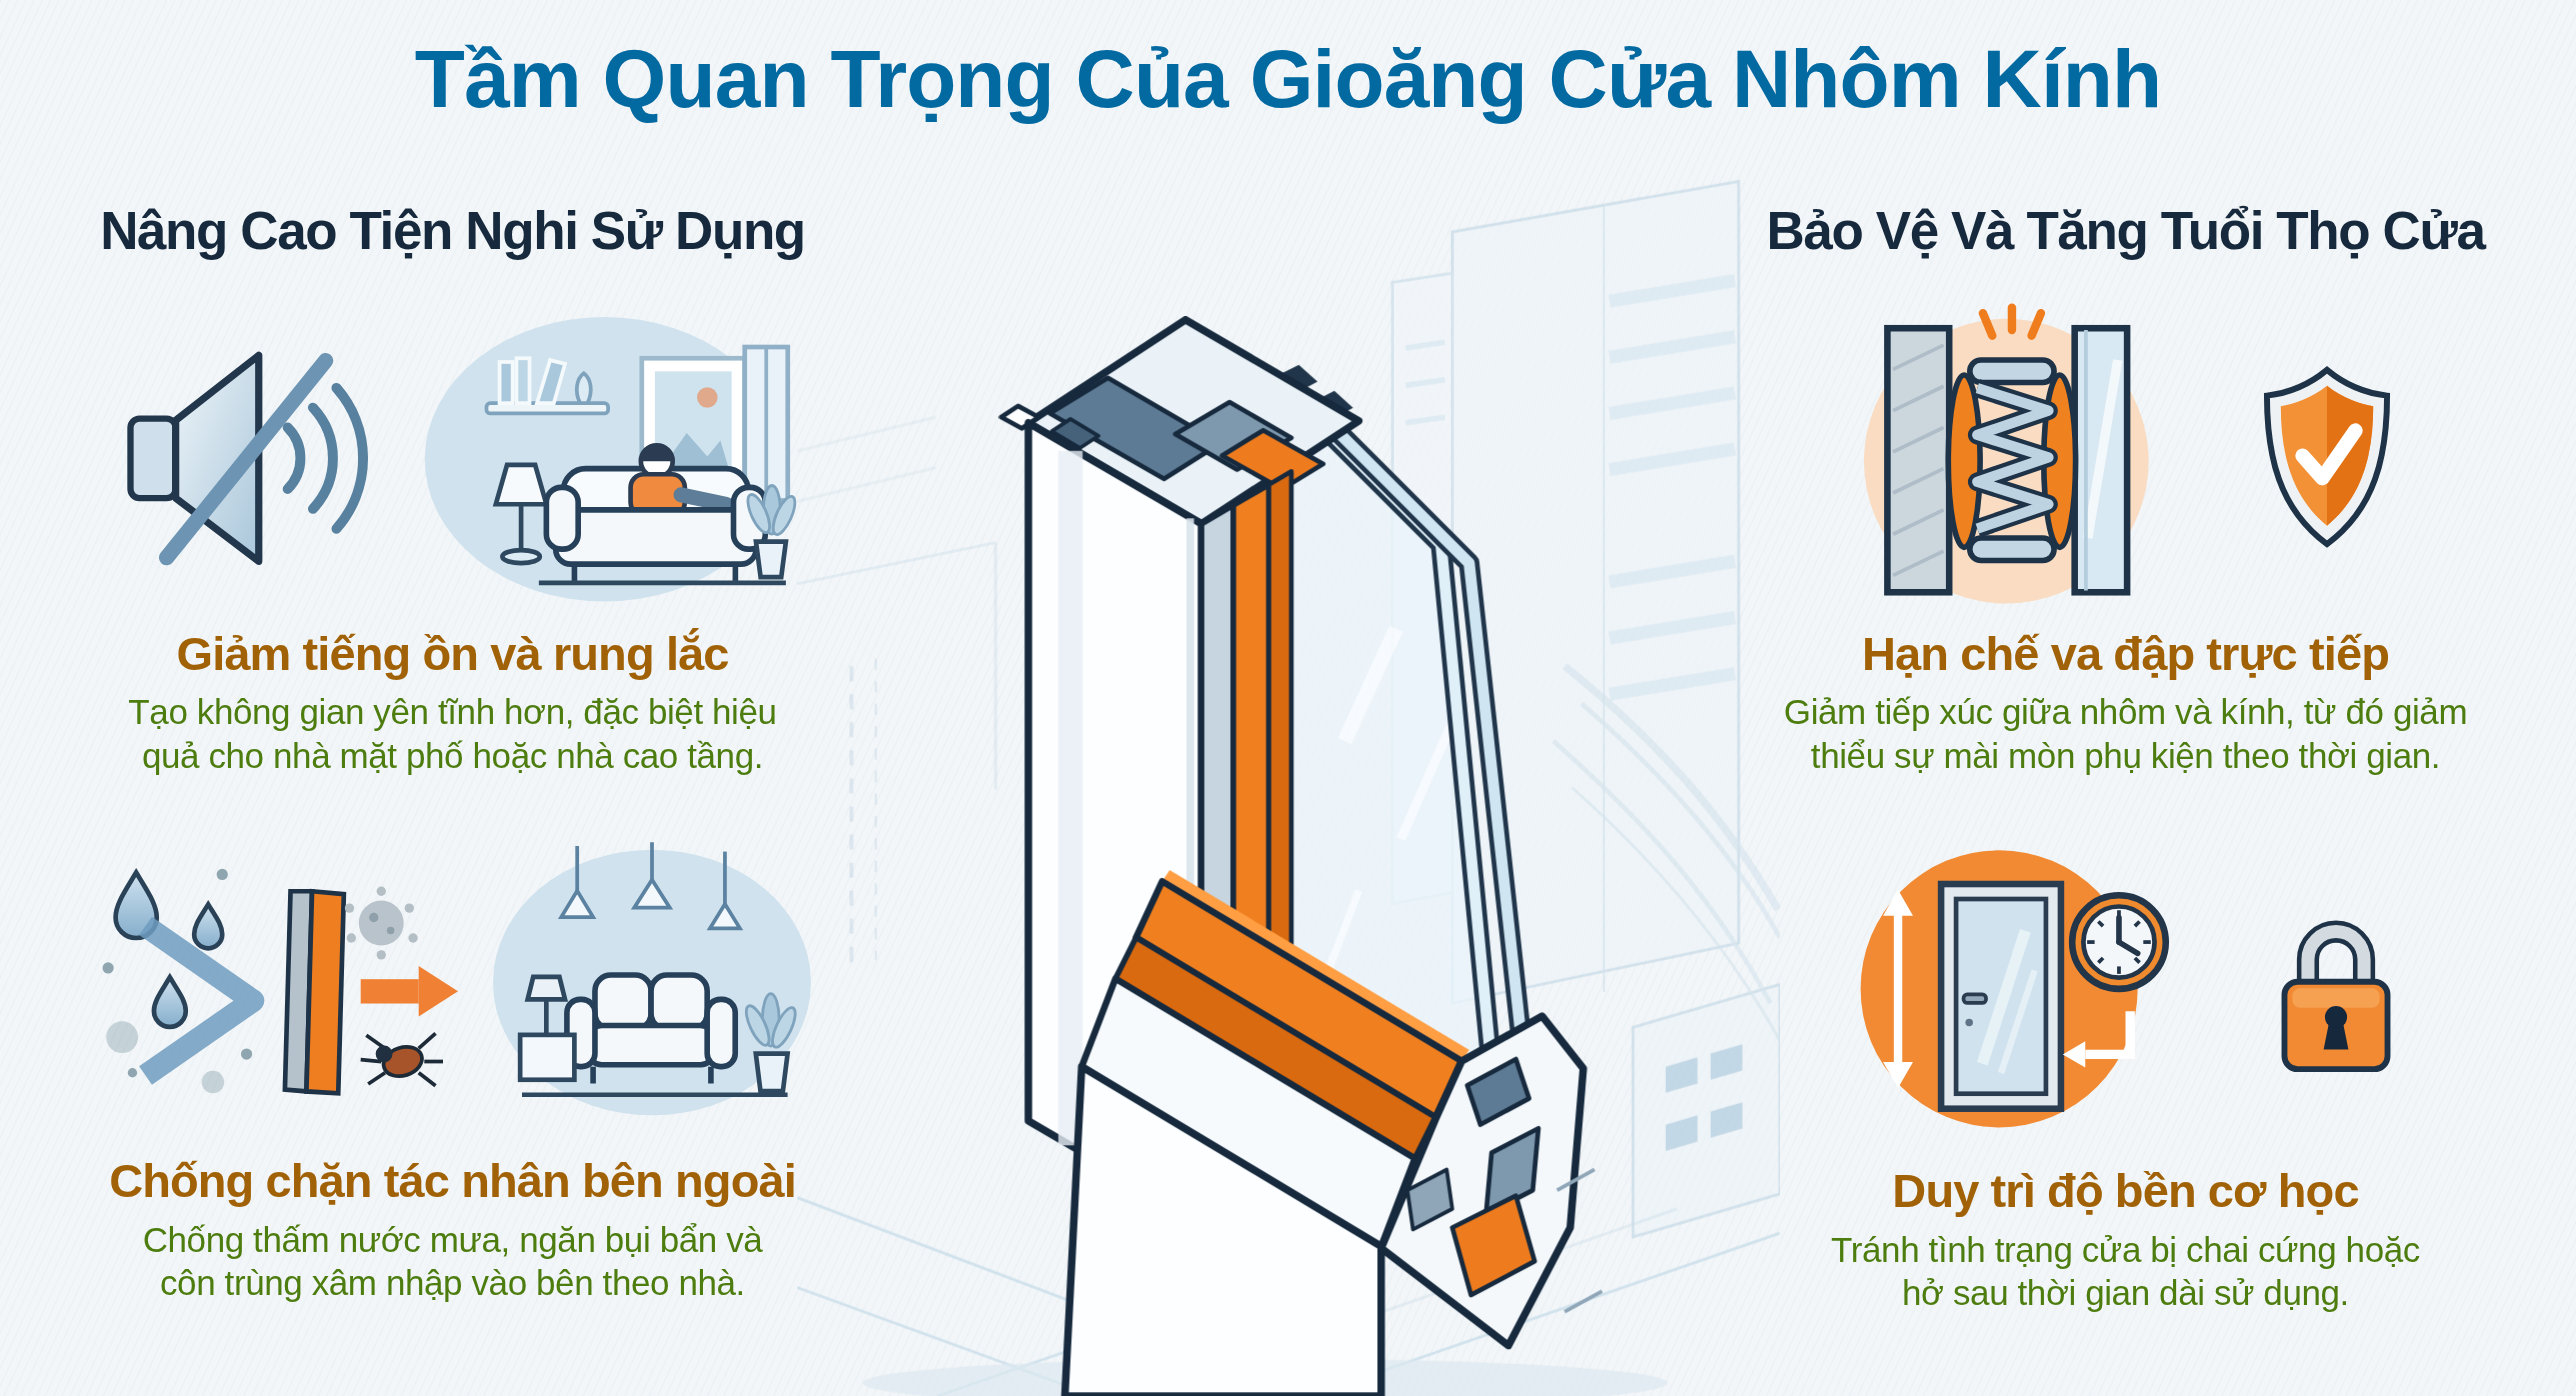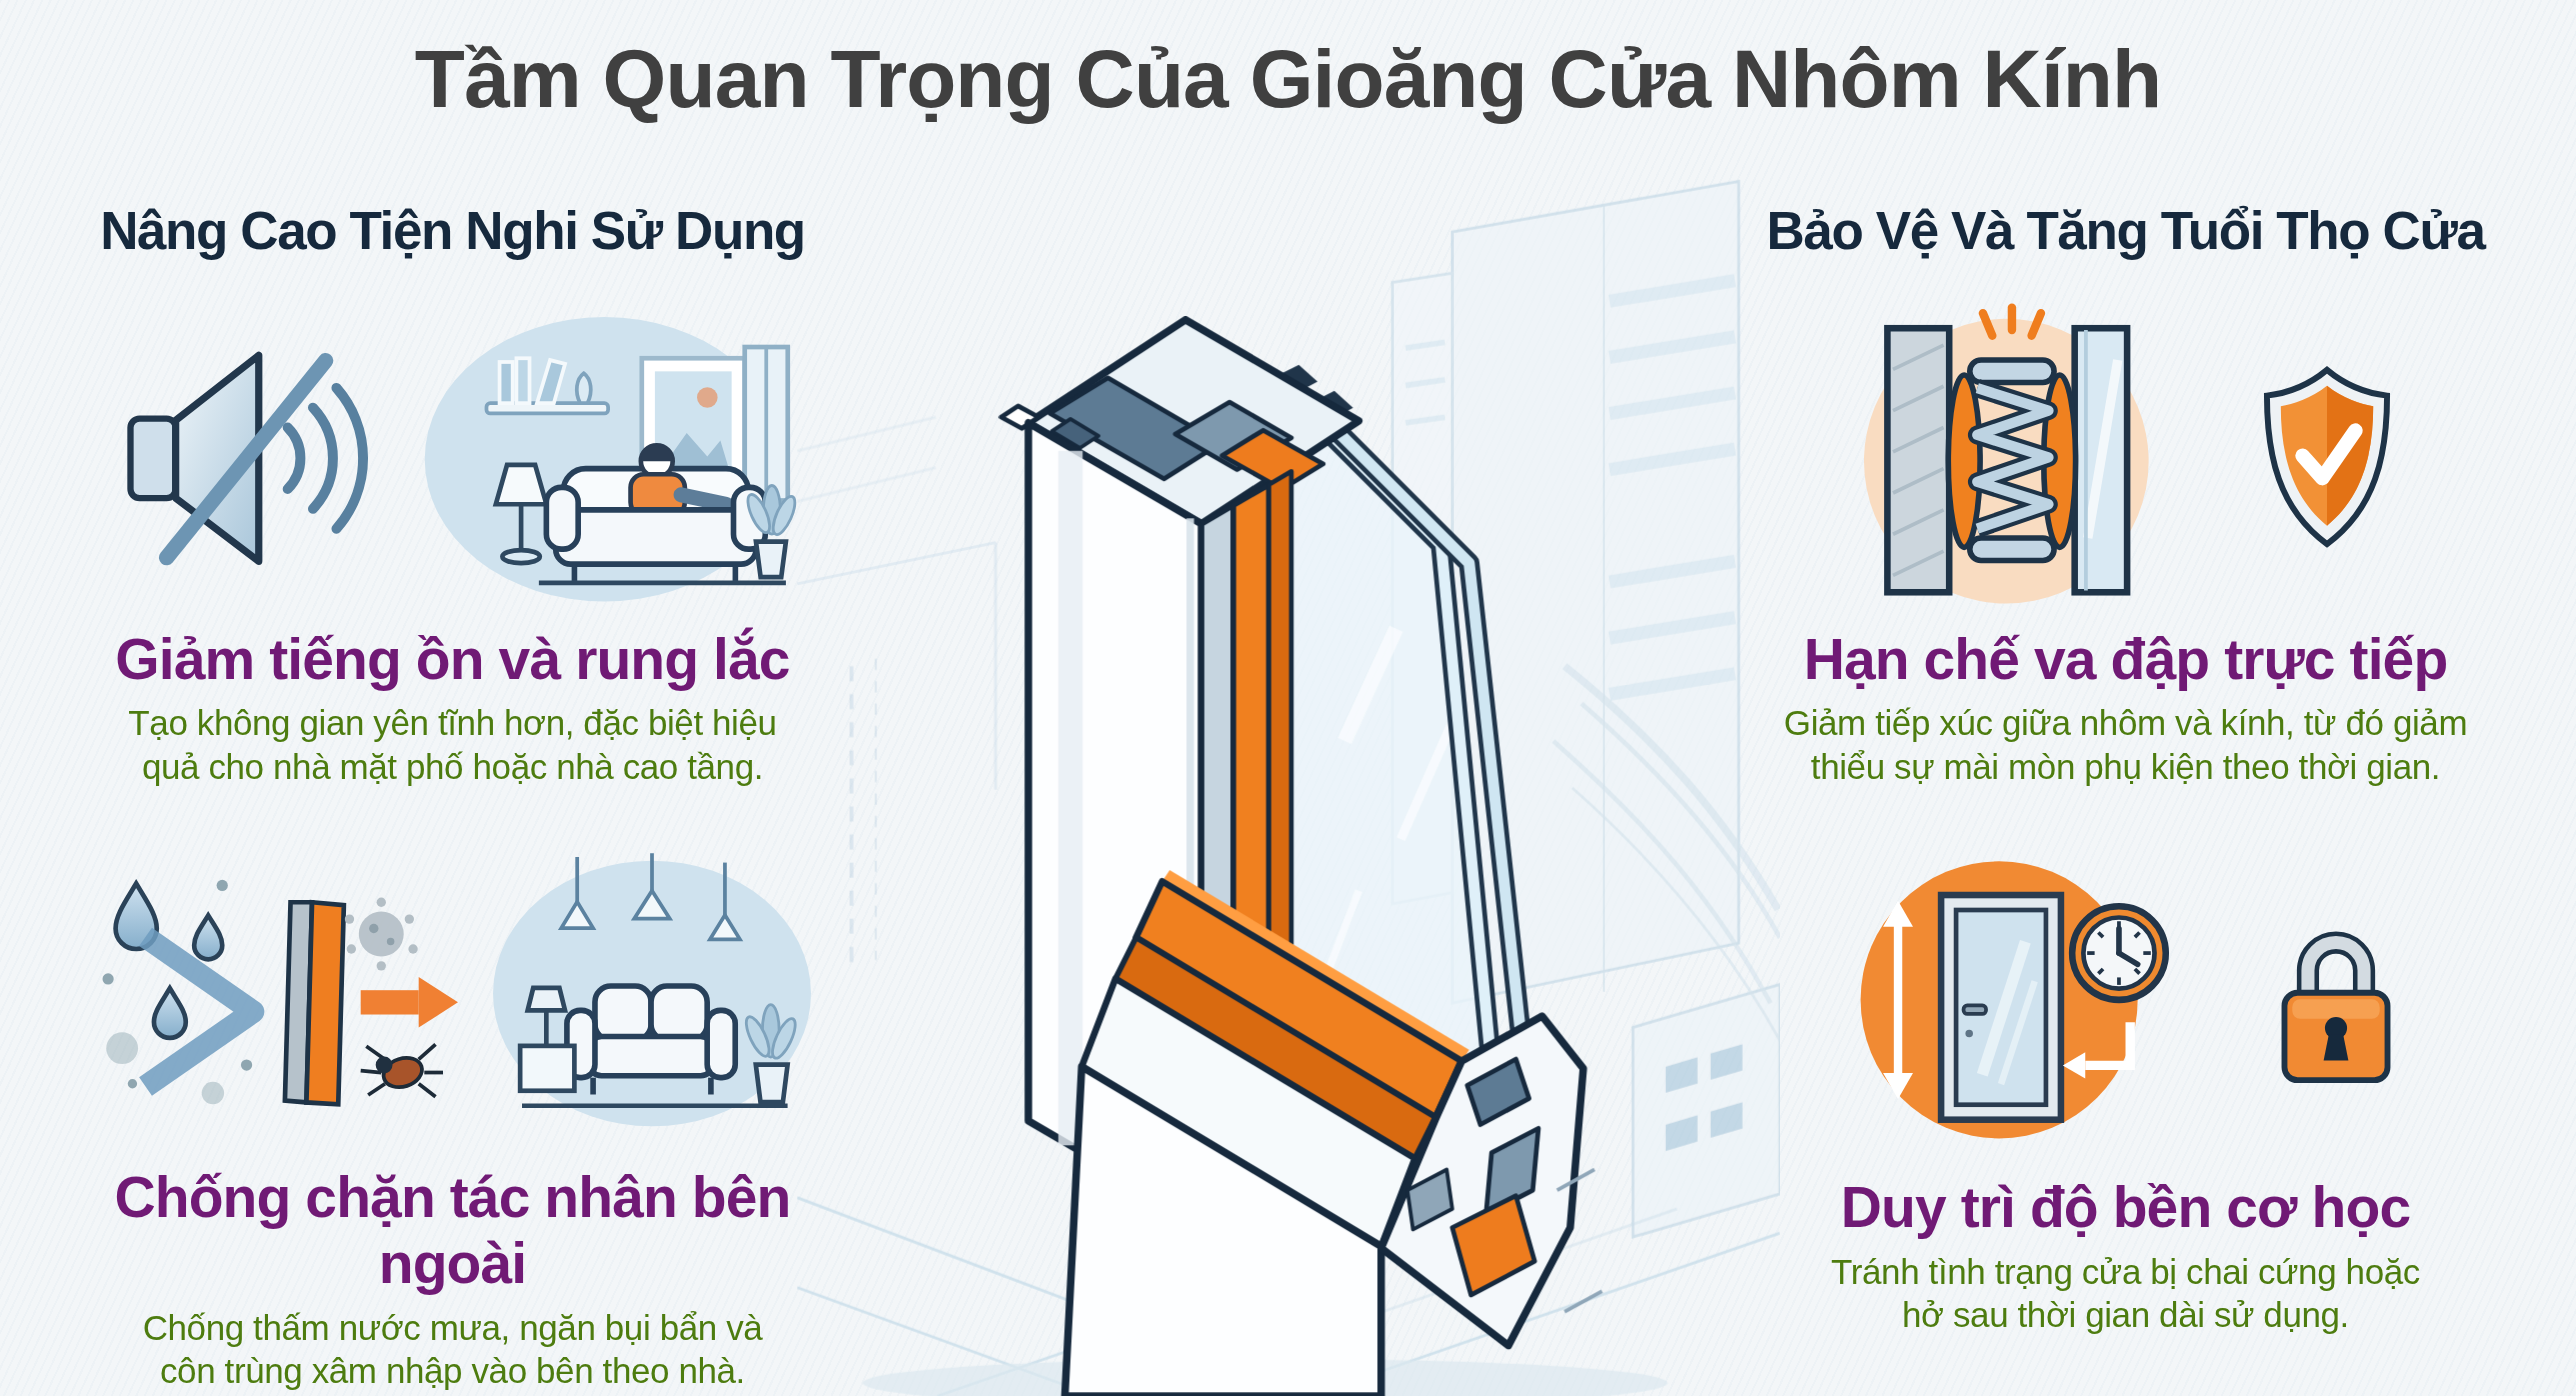--- a/index.html
+++ b/index.html
@@ -1,29 +1,29 @@
 <!DOCTYPE html>
 <html style="font-size:15px"><head>
 <meta charset="utf-8">
 <style>
   html,body{margin:0;padding:0;background:#e8edf1;}
   #canvas{position:relative;width:2576px;height:1397px;background:#f3f6f8;overflow:hidden;
           font-family:"Liberation Sans","DejaVu Sans",sans-serif;}
   #canvas::before{content:'';position:absolute;inset:0;pointer-events:none;
           background:repeating-linear-gradient(115deg,rgba(168,196,216,.08) 0 1.9px,transparent 1.9px 7.5px);}
   .title{position:absolute;top:32px;left:0;width:100%;text-align:center;
-         font-size:82px;font-weight:700;letter-spacing:-0.9px;color:#404040;}
+         font-size:82px;font-weight:700;letter-spacing:-0.9px;color:#0369a1;}
   .col{position:absolute;top:200px;width:773px;display:flex;flex-direction:column;
        align-items:center;text-align:center;justify-content:flex-end;}
   .col.left{left:66px}
   .col.right{left:1739px}
   .col h2{margin:0;font-size:53px;font-weight:700;letter-spacing:-1.4px;color:#16293d;}
   .icon-row{display:flex;align-items:center;justify-content:center;margin-top:41px;}
   .icon-row.row2{margin-top:60px;}
-  .col h3{margin:15px 0 0;font-size:57px;font-weight:700;letter-spacing:-0.9px;color:#701a75;}
+  .col h3{margin:15px 0 0;font-size:47px;font-weight:700;letter-spacing:-0.9px;color:#a16207;}
   .col h3.second{margin-top:26px;}
   .col p{margin:9.4px 0 0;font-size:35px;line-height:1.24;letter-spacing:-0.4px;color:#4d7c0f;
          white-space:pre-line;font-weight:400;}
   .center-svg{position:absolute;left:797px;top:142px;}
   svg{display:block;}
   .gap30{margin-left:28px}.gap6{margin-left:5.6px}.gap80{margin-left:75px}.gap90{margin-left:84px}
 </style>
 </head>
 <body>
 

